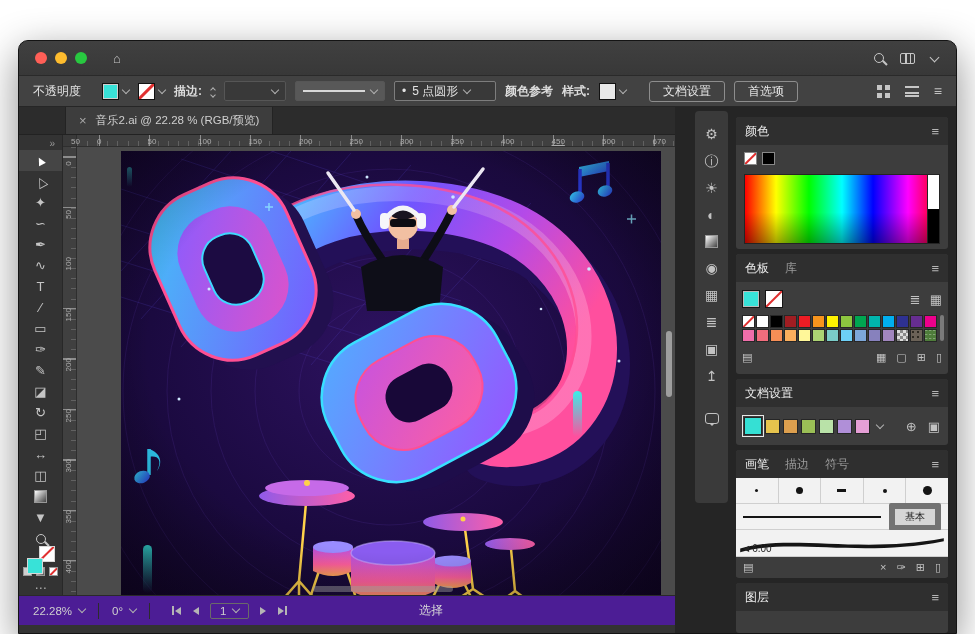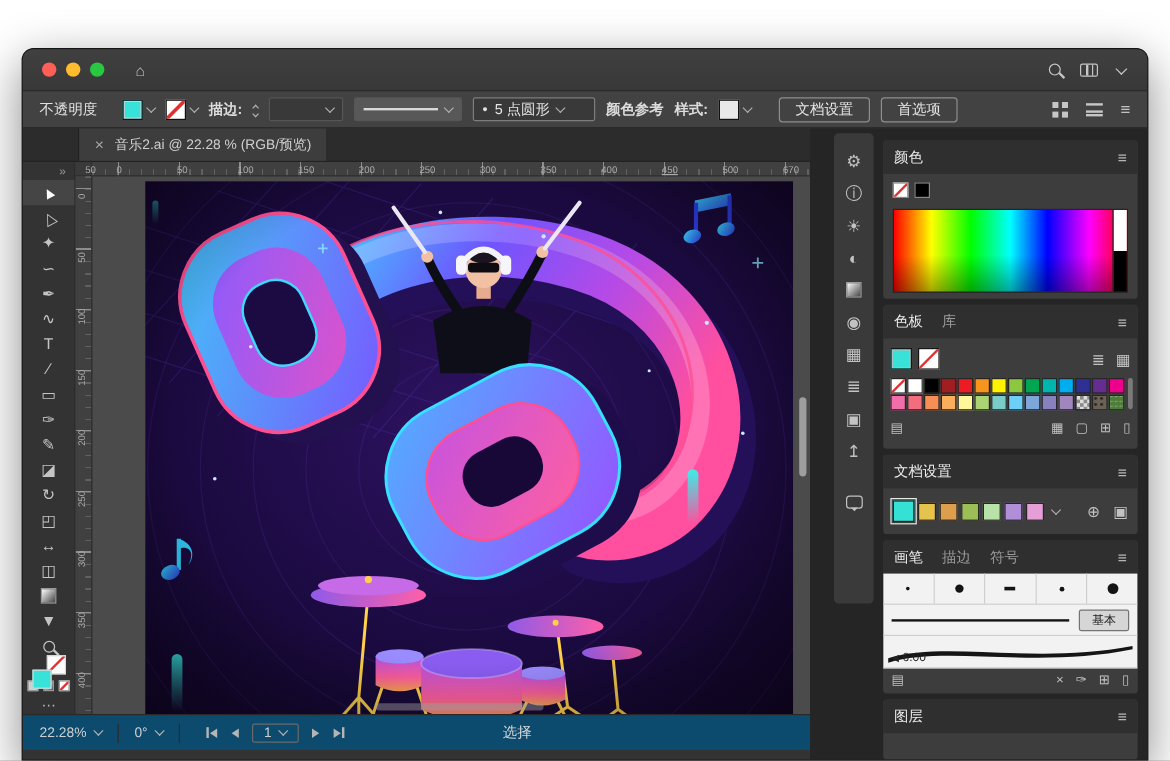--- a/index.html
+++ b/index.html
@@ -85,21 +85,21 @@
  background-size:100% 12px,100% 5px;background-repeat:repeat-x,repeat-x;background-position:0 0,left bottom;}
 .vruler{position:absolute;left:0;top:12px;bottom:0;width:14px;background-color:#404040;border-right:1px solid #2e2e2e;
  background-image:repeating-linear-gradient(180deg,transparent 0,transparent 9.5px,#8d8d8d 9.5px,#8d8d8d 10.5px,transparent 10.5px,transparent 50.5px),repeating-linear-gradient(180deg,#616161 0,#616161 1px,transparent 1px,transparent 10.1px);
  background-size:100% 100%,5px 100%;background-repeat:repeat-y,repeat-y;background-position:0 0,right 0;}
 .rnum{position:absolute;top:1.5px;font-size:8px;color:#ababab;}
 .vnum{left:-1px;width:12px;text-align:center;transform:rotate(-90deg);}
 .artwork{position:absolute;left:58px;top:16px;display:block;}
 .vscroll{position:absolute;right:3px;top:196px;width:6px;height:66px;background:#9e9e9e;border-radius:3px;}
 .hscroll{position:absolute;bottom:3px;left:250px;width:140px;height:6px;background:#9e9e9e;border-radius:3px;opacity:.45;}
 
-.statusbar{height:30px;background:#0c4a6e;border-top:1px solid #2a2a2a;display:flex;align-items:center;padding:0 14px;gap:8px;font-size:11.5px;color:#cfcfcf;position:relative;flex:none;}
+.statusbar{height:30px;background:#4c1d95;border-top:1px solid #2a2a2a;display:flex;align-items:center;padding:0 14px;gap:8px;font-size:11.5px;color:#cfcfcf;position:relative;flex:none;}
 .sb-g{display:flex;align-items:center;gap:7px;white-space:nowrap;}
 .sb-sep{width:1px;height:16px;background:#2c2c2c;margin:0 5px;}
 .navs{display:flex;align-items:center;gap:2px;margin-left:4px;}
 .nav{display:flex;align-items:center;gap:1px;padding:0 5px;}
 .tri{width:0;height:0;border-top:4px solid transparent;border-bottom:4px solid transparent;display:inline-block;}
 .tri.left{border-right:6px solid #b5b5b5;} .tri.right{border-left:6px solid #b5b5b5;}
 .bar{width:2px;height:9px;background:#b5b5b5;display:inline-block;}
 .sb-box{border:1px solid #6a6a6a;border-radius:2px;padding:1px 9px;display:flex;align-items:center;gap:7px;margin:0 4px;}
 .sb-tool{position:absolute;left:400px;font-size:12px;color:#d8d8d8;}
 .bottomfill{height:8px;background:#333;flex:none;}
@@ -157,21 +157,21 @@
 
 .bbody{height:100px;}
 .brow{position:relative;background:#f2f2f2;border-bottom:1px solid #cfcfcf;}
 .brow1{height:26px;display:flex;}
 .bcell{flex:1;display:flex;align-items:center;justify-content:center;border-right:1px solid #cfcfcf;}
 .bcell:last-child{border-right:none;}
 .bdot{background:#141414;border-radius:50%;}
 .bdash{width:9px;height:2.5px;background:#141414;}
 .brow2{height:26px;display:flex;align-items:center;padding:0 7px;}
 .bline{flex:1;height:2px;background:#141414;}
-.bchip{margin-left:8px;font-size:10px;background:#d6d6d6;border:1px solid #737373;color:#222;padding:1px 10px;border-radius:2px;white-space:nowrap;}
+.bchip{margin-left:8px;font-size:10px;background:#d6d6d6;border:6px solid #737373;color:#222;padding:1px 10px;border-radius:2px;white-space:nowrap;}
 .brow3{height:27px;}
 .brow3 svg{position:absolute;inset:0;width:100%;height:100%;}
 .bnum{position:absolute;left:7px;bottom:2px;font-size:10px;color:#222;display:flex;align-items:center;gap:3px;}
 .bspk{color:#222;font-size:8px;}
 .bfooter{height:20px;background:#3d3d3d;display:flex;align-items:center;padding:0 7px;}
 .bfooter .gicon{font-size:11px;}
 </style>
 </head>
 <body>
 

